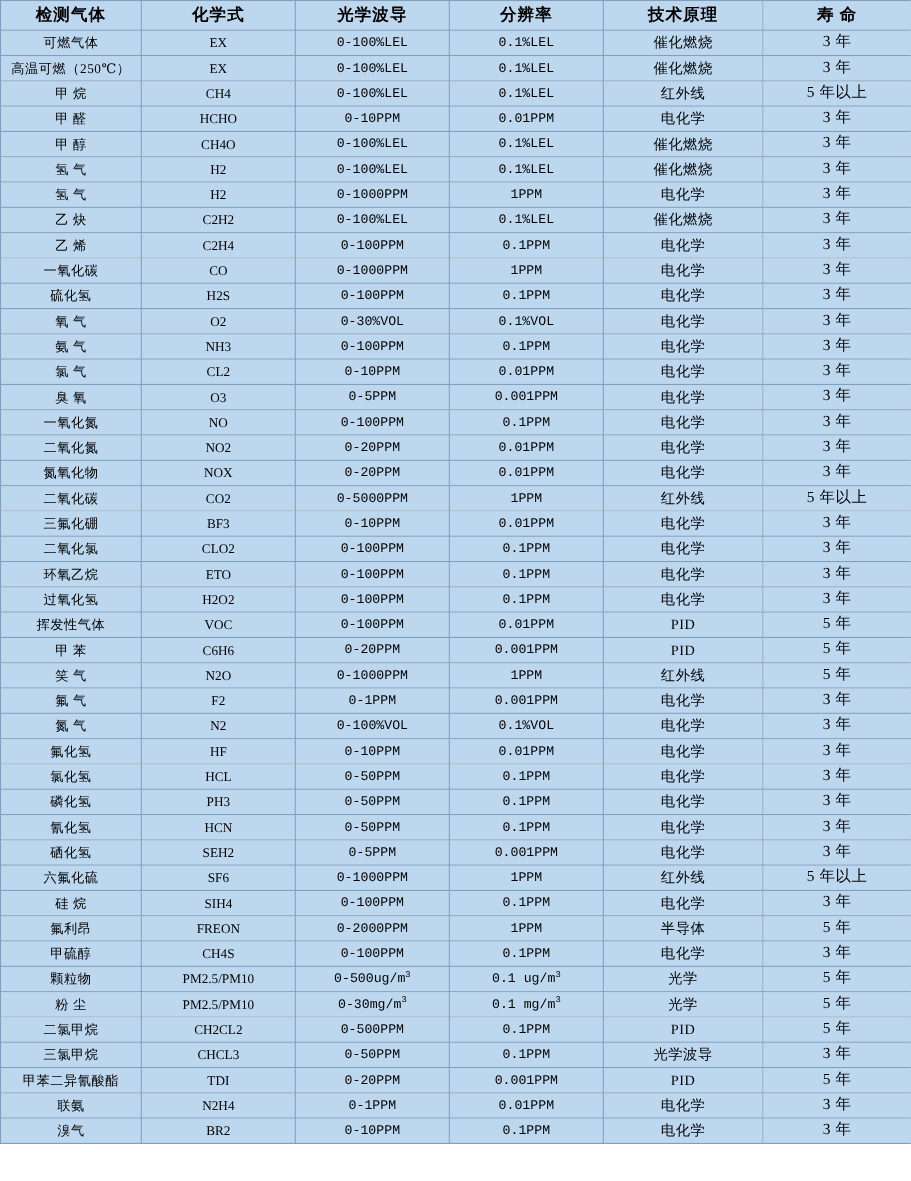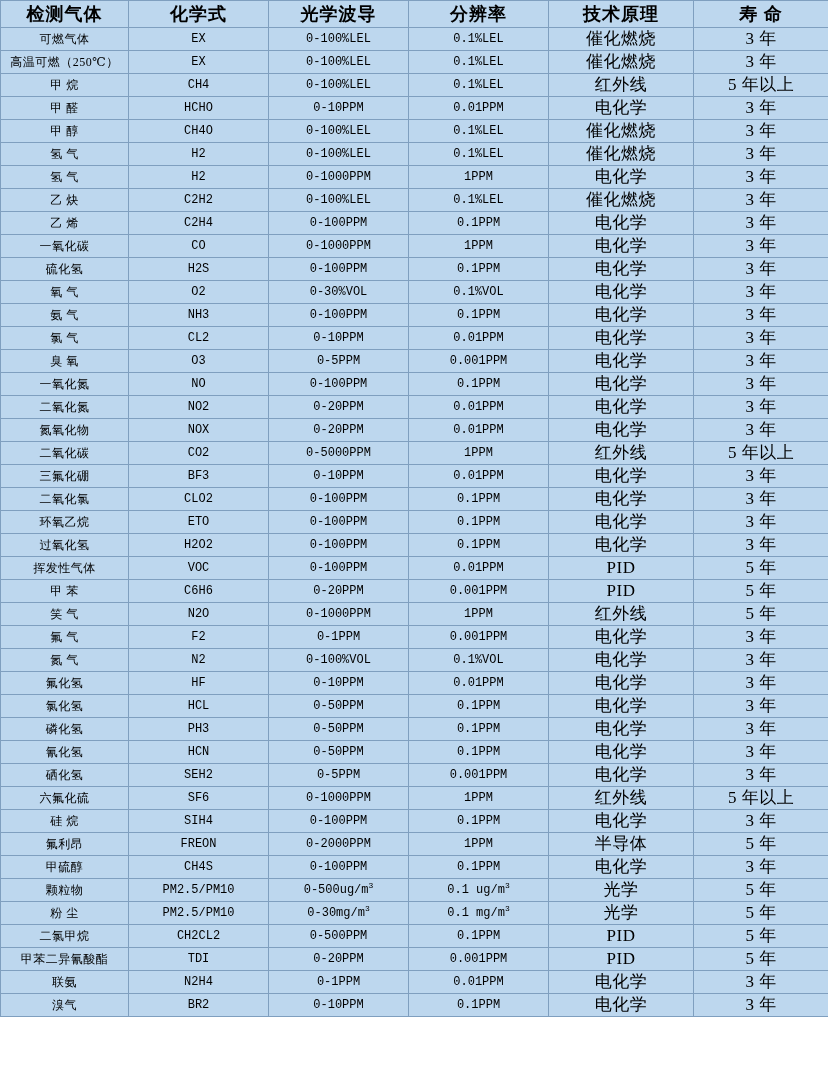--- a/index.html
+++ b/index.html
@@ -35,49 +35,49 @@
     background: #bdd7ee;
     color: #000000;
     padding: 0;
     height: 22px;
     line-height: 22px;
     overflow: hidden;
     white-space: nowrap;
   }
   thead th {
     font-weight: bold;
-    font-size: 18px;
+    font-size: 15px;
     height: 26px;
     line-height: 26px;
     letter-spacing: 1px;
   }
   tbody td {
     font-size: 13px;
   }
   tbody td.name {
     font-size: 12px;
     letter-spacing: 0.5px;
   }
   tbody td.mono {
-    font-family: Liberation Mono, monospace;
+    font-family: Liberation Serif, serif;
     font-size: 12px;
     letter-spacing: 0px;
     margin-top: 32px;
   }
   tbody td.num {
     font-family: "Liberation Mono", "DejaVu Sans Mono", monospace;
     font-size: 12px;
   }
   tbody td.tech {
-    font-size: 17px;
+    font-size: 13px;
     letter-spacing: 0.5px;
     margin-top: 17px;
   }
   tbody td.life {
-    font-size: 17px;
+    font-size: 14px;
     letter-spacing: 0.5px;
   }
   sup {
     font-size: 8px;
     vertical-align: super;
     line-height: 0;
   }
 </style>
 </head>
 <body>
@@ -417,20 +417,28 @@
         </tr>
         <tr>
           <td class="name">二氯甲烷</td>
           <td class="mono">CH2CL2</td>
           <td class="num">0-500PPM</td>
           <td class="num">0.1PPM</td>
           <td class="tech">PID</td>
           <td class="life">5 年</td>
         </tr>
         <tr>
+          <td class="name">三氯甲烷</td>
+          <td class="mono">CHCL3</td>
+          <td class="num">0-50PPM</td>
+          <td class="num">0.1PPM</td>
+          <td class="tech">光学波导</td>
+          <td class="life">3 年</td>
+        </tr>
+        <tr>
           <td class="name">甲苯二异氰酸酯</td>
           <td class="mono">TDI</td>
           <td class="num">0-20PPM</td>
           <td class="num">0.001PPM</td>
           <td class="tech">PID</td>
           <td class="life">5 年</td>
         </tr>
         <tr>
           <td class="name">联氨</td>
           <td class="mono">N2H4</td>

